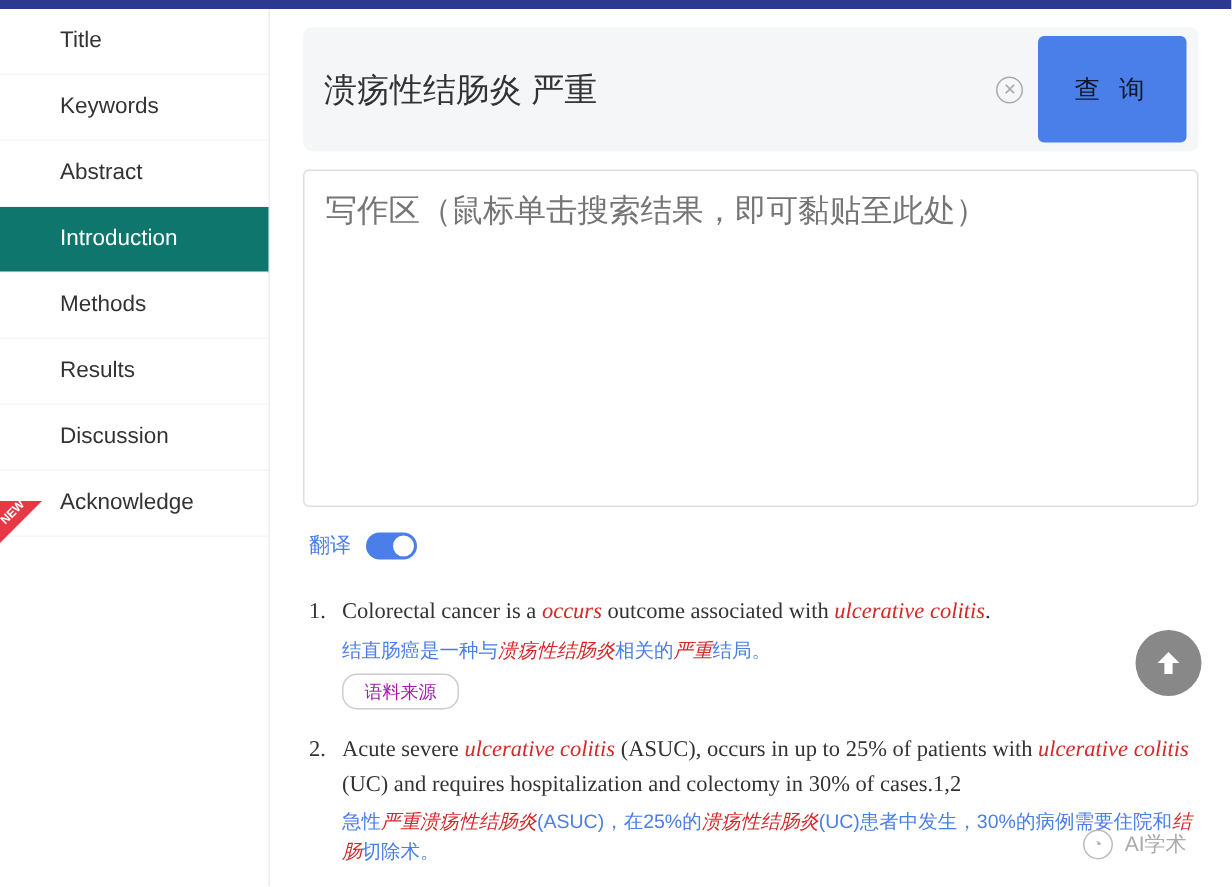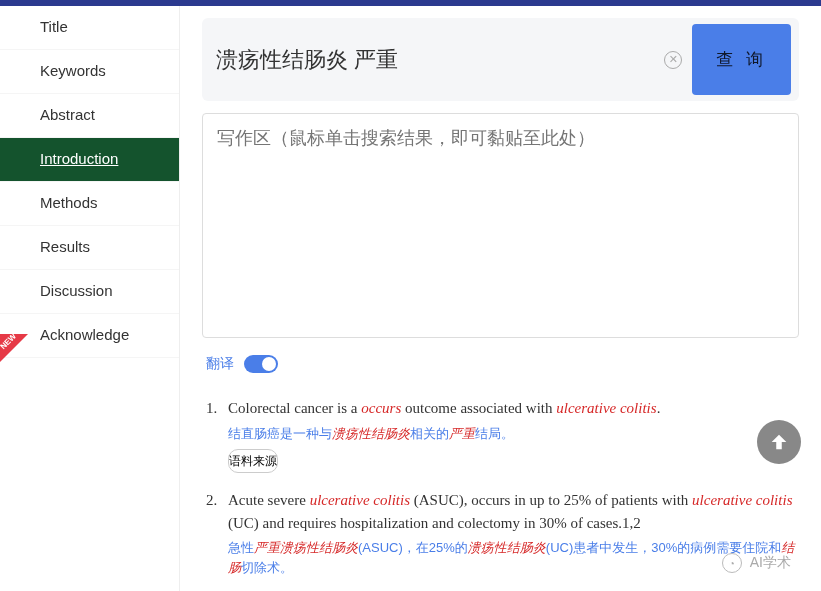--- a/index.html
+++ b/index.html
@@ -29,23 +29,22 @@
     }
     .sidebar-item {
       padding: 12px 0 14px 40px;
       color: #333;
       font-size: 15px;
       cursor: pointer;
       border-bottom: 1px solid #f5f5f5;
       position: relative;
     }
     .sidebar-item.active {
-      background: #14532d;
+      background: #0f766e;
       color: #fff;
-      text-decoration: underline;
     }
     .new-badge {
       position: absolute;
       left: 0;
       top: 328px;
       width: 0;
       height: 0;
       border-top: 28px solid #e63946;
       border-right: 28px solid transparent;
       z-index: 2;
@@ -108,21 +107,21 @@
       cursor: pointer;
       letter-spacing: 4px;
       font-family: inherit;
     }
     .write-area {
       width: 100%;
       height: 225px;
       border: 1px solid #ddd;
       border-radius: 4px;
       padding: 12px 14px;
-      font-size: 18px;
+      font-size: 21px;
       color: #999;
       resize: none;
       outline: none;
       font-family: inherit;
     }
     .translate-row {
       display: flex;
       align-items: center;
       gap: 10px;
       padding: 14px 4px;
@@ -175,23 +174,23 @@
       margin-bottom: 6px;
     }
     .result-zh .hl {
       color: #d62828;
       font-style: italic;
     }
     .source-btn {
       display: inline-block;
       border: 1px solid #ccc;
       border-radius: 10px;
-      padding: 2px 0;
+      padding: 2px 14px;
       font-size: 12px;
-      color: #000000;
+      color: #a21caf;
       font-family: "Microsoft YaHei", sans-serif;
       cursor: pointer;
     }
     .scroll-top {
       position: absolute;
       right: 20px;
       top: 420px;
       width: 44px;
       height: 44px;
       background: #888;

